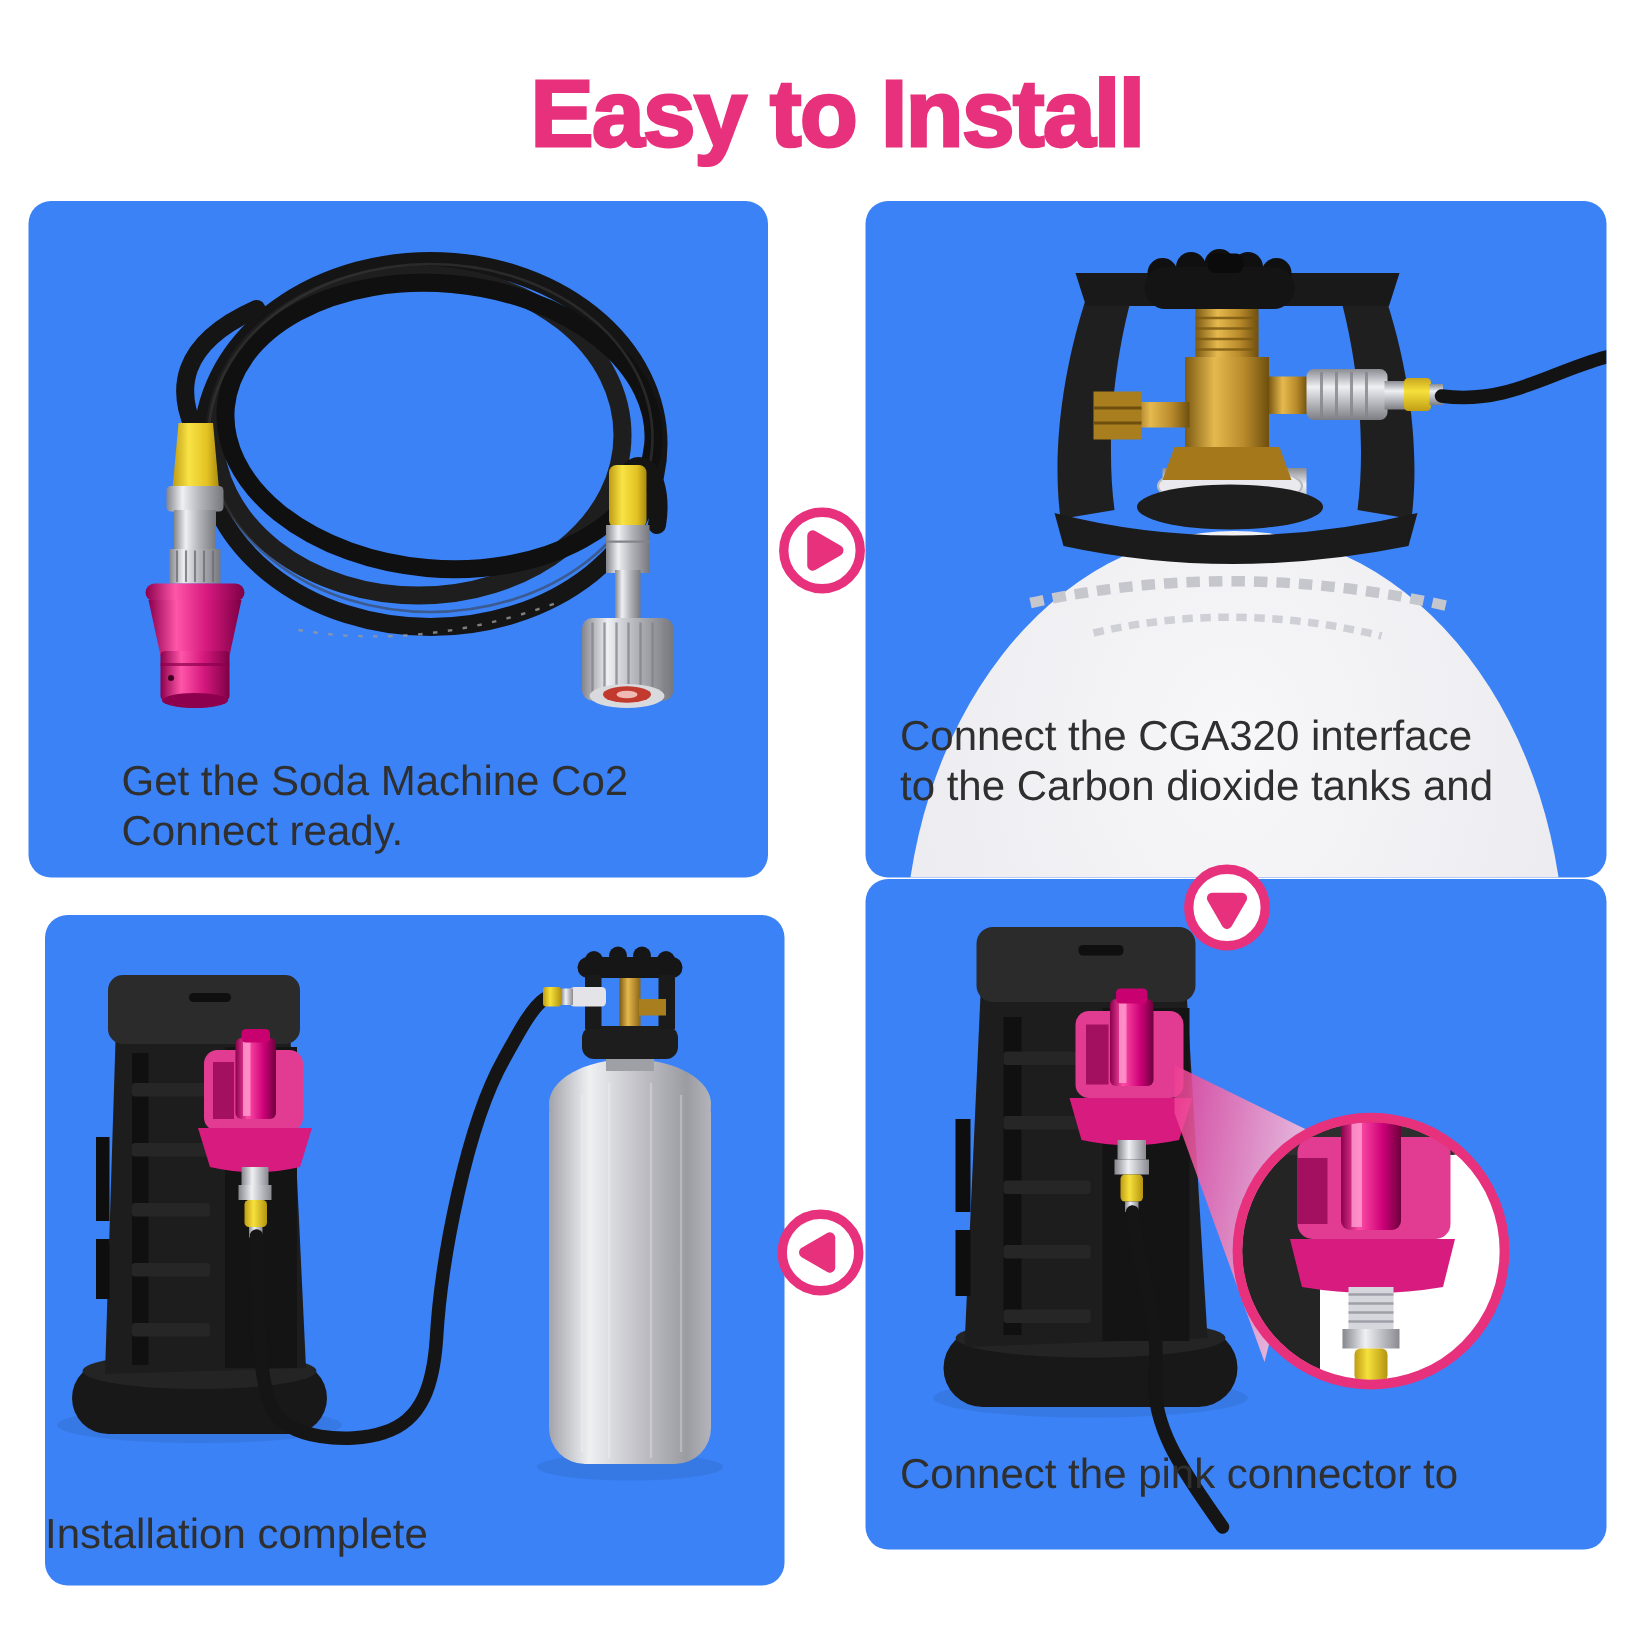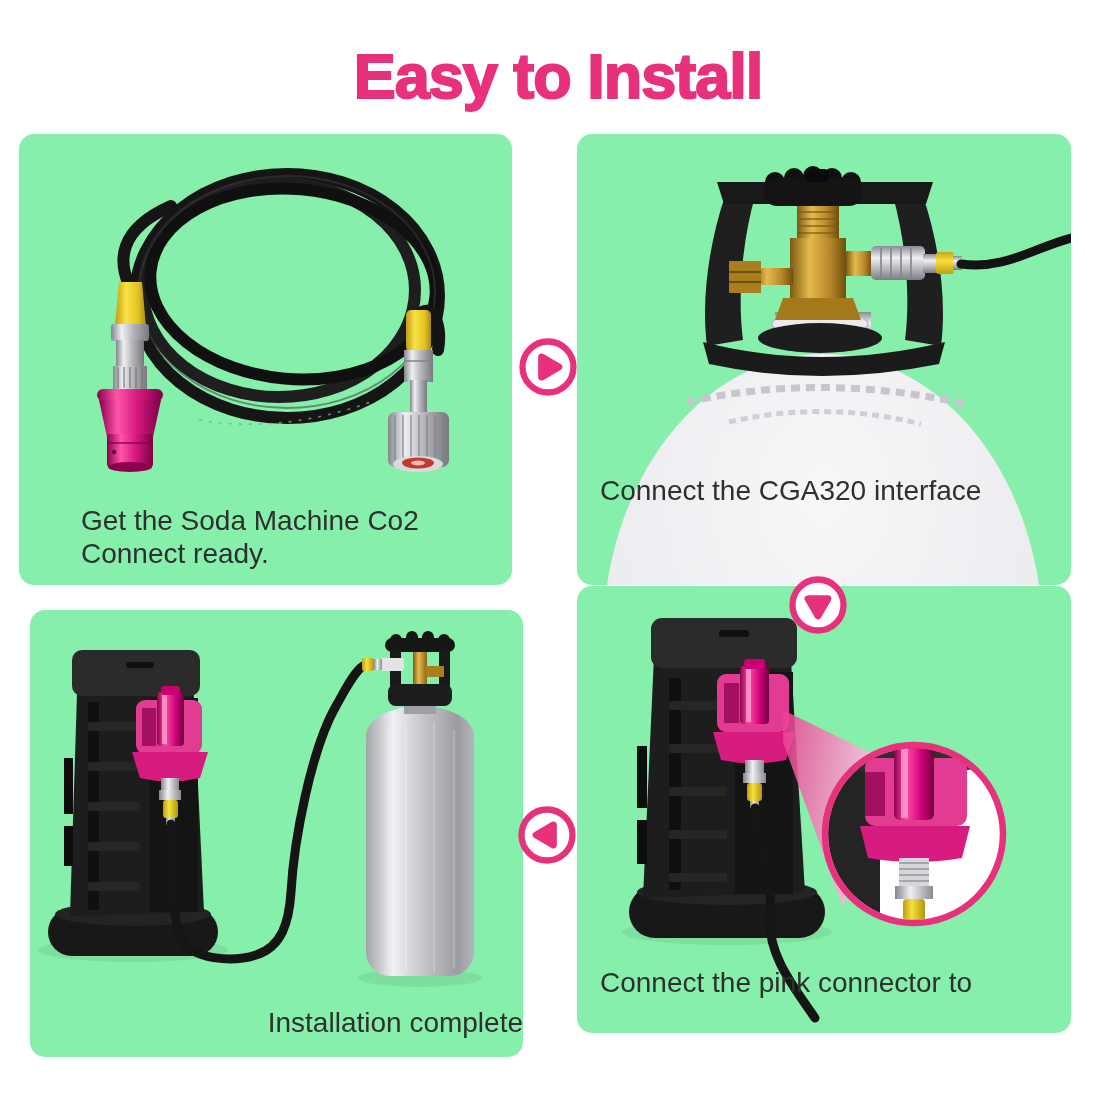--- a/index.html
+++ b/index.html
@@ -6,34 +6,34 @@
   body{
     width:1100px;height:1100px;background:#ffffff;position:relative;
     font-family:"Liberation Sans","DejaVu Sans",sans-serif;overflow:hidden;
   }
   .title{
     position:absolute;top:32px;left:0;width:100%;margin:8px;text-align:center;
     font-size:63px;font-weight:800;letter-spacing:-1px;color:#E8317C;
     -webkit-text-stroke:2px #E8317C;
   }
   .panel{
-    position:absolute;background:#86efac;border-radius:15px;overflow:hidden;
+    position:absolute;background:#3b82f6;border-radius:15px;overflow:hidden;
   }
   .panel-tl{left:19px;top:134px;width:493px;height:451px;}
   .panel-tr{left:577px;top:134px;width:494px;height:451px;}
   .panel-bl{left:30px;top:610px;width:493px;height:447px;}
   .panel-br{left:577px;top:586px;width:494px;height:447px;}
   .illus{position:absolute;left:0;top:0;width:100%;height:100%;display:block;}
   .caption{
     position:absolute;margin:0;font-size:28px;line-height:33px;color:#2F2F2F;
     font-weight:400;
   }
   .caption-tl{left:62px;top:370px;}
   .caption-tr{left:23px;top:340px;}
-  .caption-bl{left:0;right:0;top:396px;text-align:right;}
+  .caption-bl{left:0;right:0;top:396px;text-align:left;}
   .caption-br{left:23px;top:380px;}
   .flow-arrow{position:absolute;width:68px;height:68px;}
   .flow-arrow svg{width:100%;height:100%;display:block;}
   .arrow-right{left:514px;top:333px;}
   .arrow-down{left:784px;top:571px;}
   .arrow-left{left:513px;top:801px;}
 </style>
 </head>
 <body>
 
@@ -191,21 +191,21 @@
           <line x1="334" y1="114" x2="334" y2="144"></line>
       </g>
       <rect x="346" y="120" width="14" height="19" fill="url(#trSilver)"></rect>
       <rect x="359" y="118" width="18" height="22" rx="3" fill="url(#trYellow)"></rect>
       <rect x="376" y="122" width="9" height="14" fill="url(#trSilver)"></rect>
       <path d="M 384 130 C 428 136 456 114 494 104" fill="none" stroke="#131313" stroke-width="9" stroke-linecap="round"></path>
     </g>
   </svg>
   <p class="caption caption-tr">
     <span>Connect the CGA320 interface</span><br>
-    <br>
+    <span>to the Carbon dioxide tanks and</span><br>
   </p>
 </section>
 
 <section class="panel panel-bl">
   <svg class="illus" viewBox="0 0 493 447" aria-hidden="true">
     <defs>
       <linearGradient id="blAlum" x1="0" y1="0" x2="1" y2="0">
         <stop offset="0" stop-color="#a3a4aa"></stop>
           <stop offset="0.25" stop-color="#eef0f2"></stop>
         <stop offset="0.55" stop-color="#c2c2c8"></stop>

